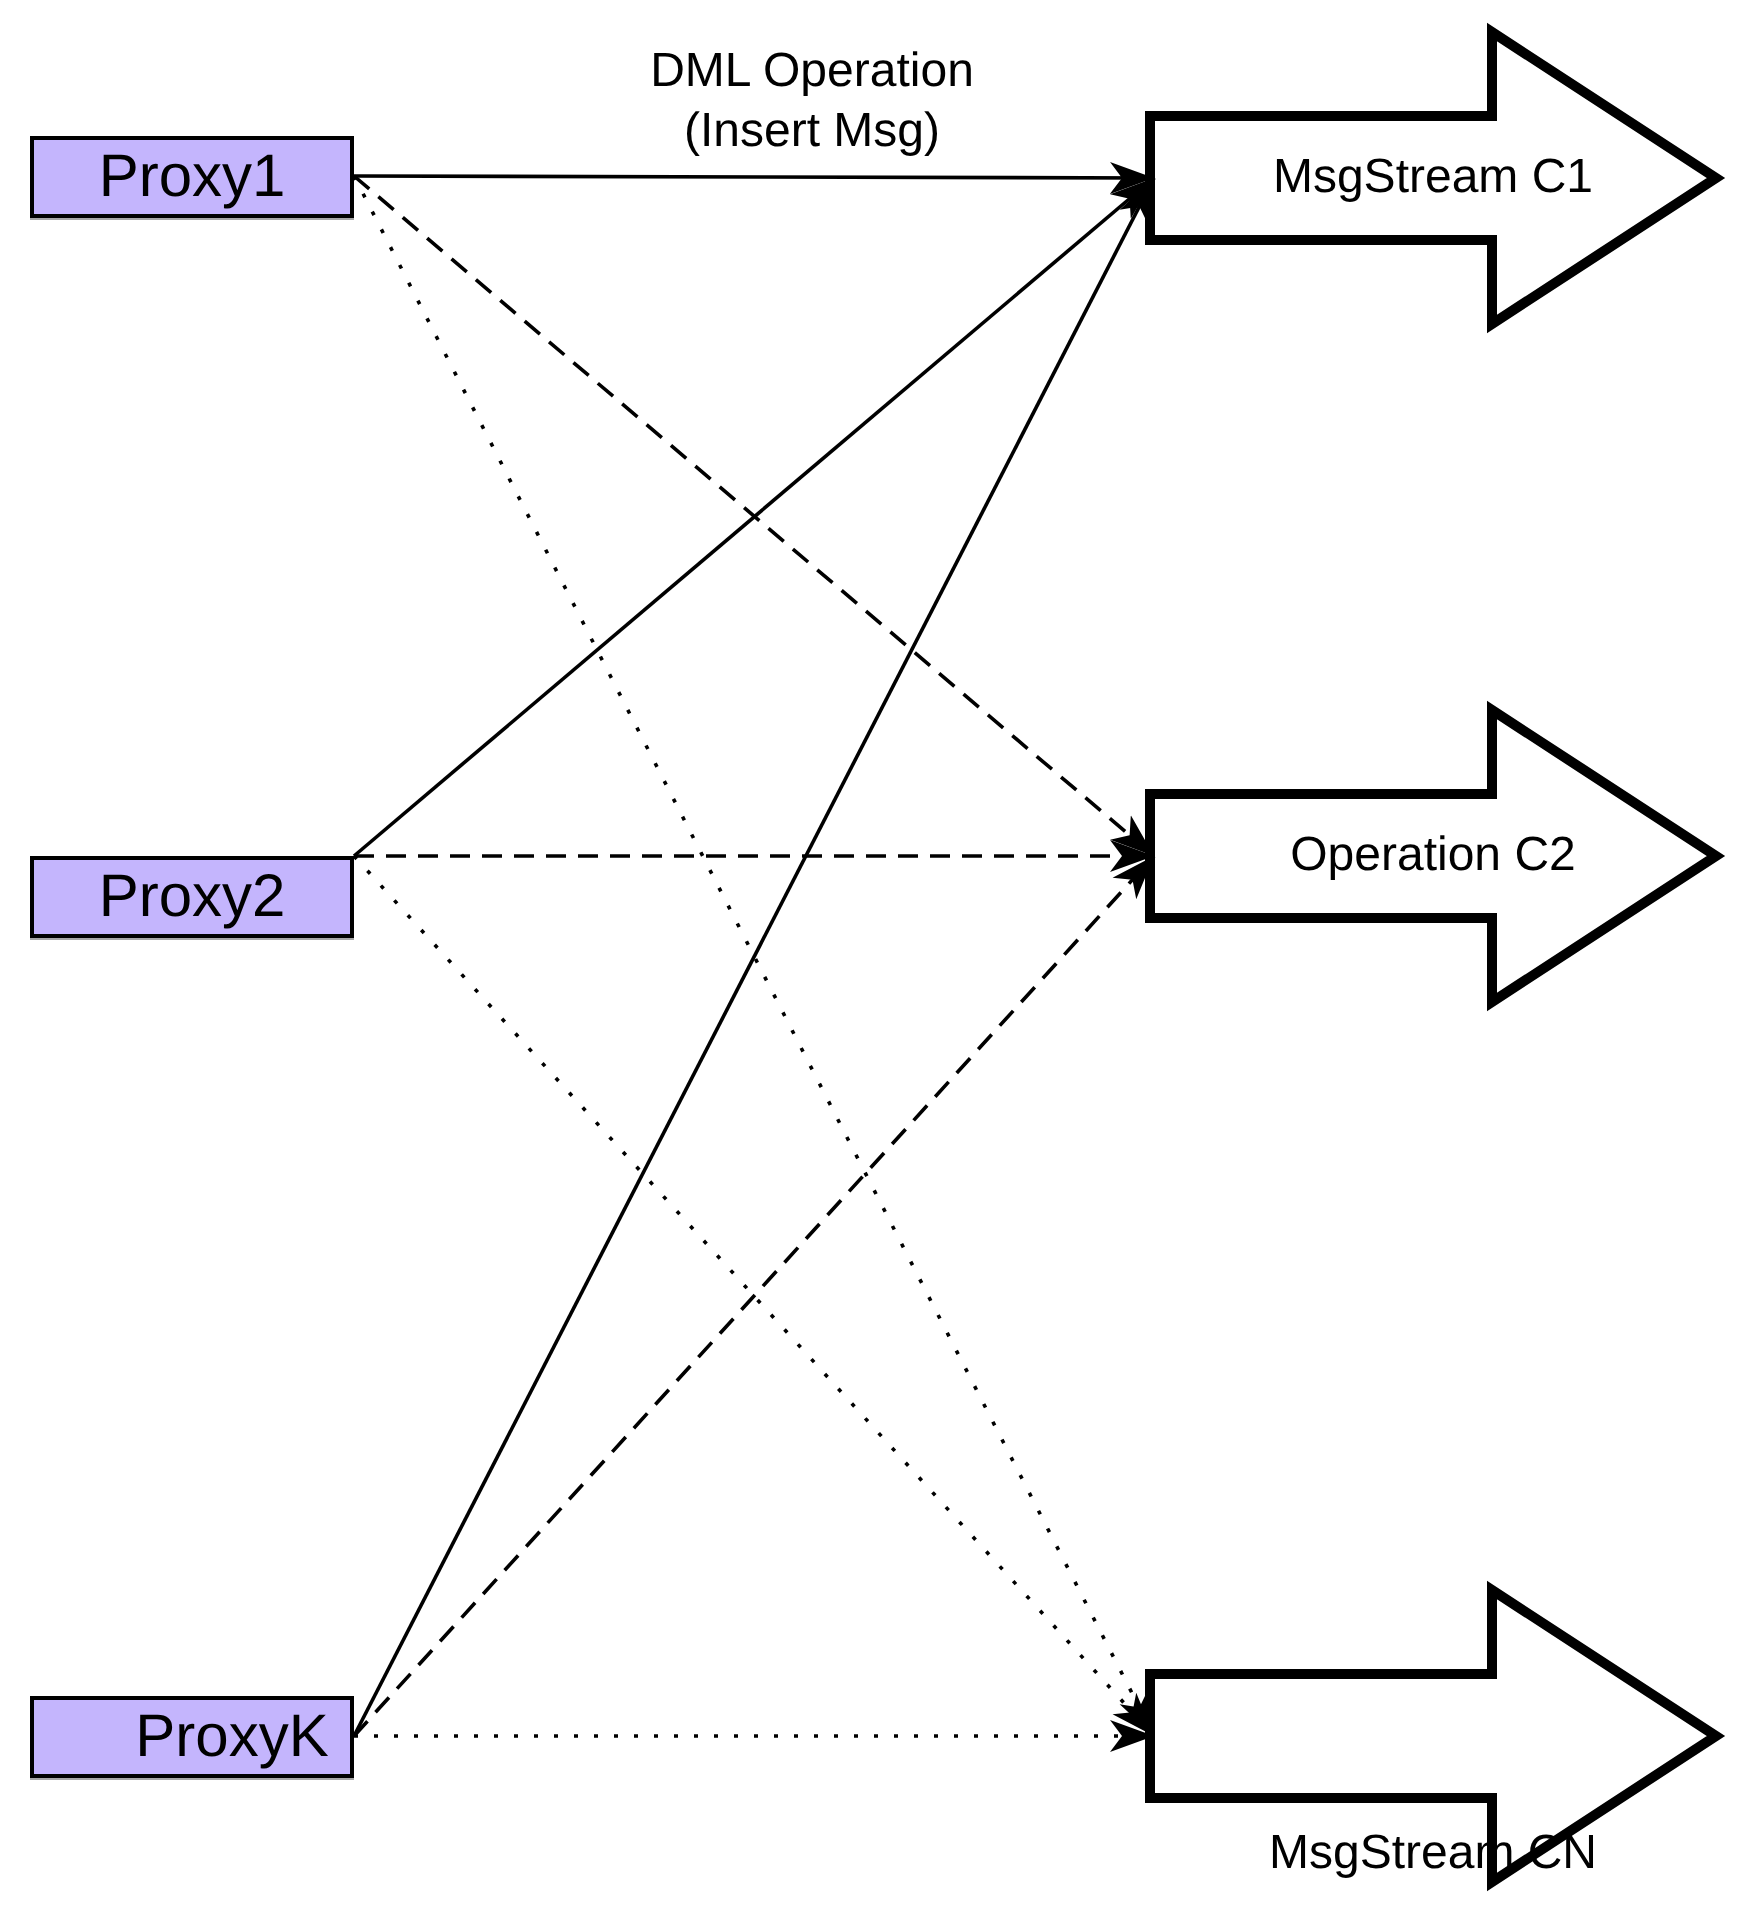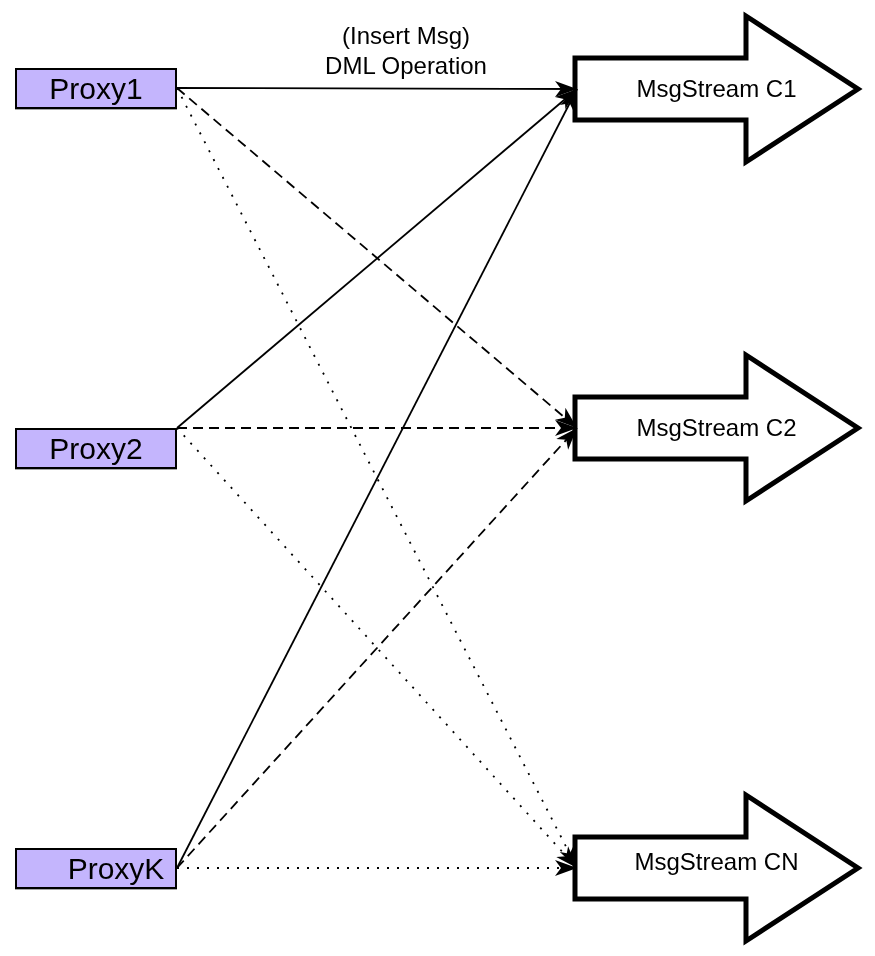--- a/index.html
+++ b/index.html
@@ -58,21 +58,21 @@
     height: 62px;
     display: flex;
     align-items: center;
     justify-content: center;
     font-size: 24px;
     color: #000000;
     pointer-events: none;
   }
   .stream-label.s1 { top: 58px; }
   .stream-label.s2 { top: 397px; }
-  .stream-label.sn { top: 831px; }
+  .stream-label.sn { top: 879px; align-items: flex-end; }
 </style>
 </head>
 <body>
 
 <div class="canvas">
 
   <svg id="edge-layer" viewBox="0 0 875 956" xmlns="http://www.w3.org/2000/svg">
       <defs>
         <marker id="arrowhead" markerUnits="userSpaceOnUse" markerWidth="24" markerHeight="18" refX="22" refY="9" orient="auto">
           <path d="M0,1 L22,9 L0,17 L6,9 Z" fill="#000000"></path>
@@ -86,37 +86,37 @@
       <line x1="177" y1="88" x2="577" y2="868" stroke="#000000" stroke-width="1.8" stroke-linecap="butt" stroke-dasharray="2 8" marker-end="url(#arrowhead)"></line>
       <line x1="177" y1="428" x2="577" y2="89" stroke="#000000" stroke-width="1.8" stroke-linecap="butt" marker-end="url(#arrowhead)"></line>
       <line x1="177" y1="428" x2="577" y2="428" stroke="#000000" stroke-width="1.8" stroke-linecap="butt" stroke-dasharray="10 6" marker-end="url(#arrowhead)"></line>
       <line x1="177" y1="428" x2="577" y2="868" stroke="#000000" stroke-width="1.8" stroke-linecap="butt" stroke-dasharray="2 8" marker-end="url(#arrowhead)"></line>
       <line x1="177" y1="868" x2="577" y2="89" stroke="#000000" stroke-width="1.8" stroke-linecap="butt" marker-end="url(#arrowhead)"></line>
       <line x1="177" y1="868" x2="577" y2="428" stroke="#000000" stroke-width="1.8" stroke-linecap="butt" stroke-dasharray="10 6" marker-end="url(#arrowhead)"></line>
       <line x1="177" y1="868" x2="577" y2="868" stroke="#000000" stroke-width="1.8" stroke-linecap="butt" stroke-dasharray="2 8" marker-end="url(#arrowhead)"></line>
     </svg>
 
   <div class="annotation">
+    <div>DML Operation</div>
     <div>(Insert Msg)</div>
-    <div>DML Operation</div>
   </div>
 
   <div class="proxy-box p1">
     <span>Proxy1</span>
   </div>
   <div class="proxy-box p2">
     <span>Proxy2</span>
   </div>
   <div class="proxy-box pk">
     <span>ProxyK</span>
   </div>
 
   <div class="stream-label s1">
     <span>MsgStream C1</span>
   </div>
   <div class="stream-label s2">
-    <span>MsgStream C2</span>
+    <span>Operation C2</span>
   </div>
   <div class="stream-label sn">
     <span>MsgStream CN</span>
   </div>
 
 </div>
 
 </body></html>

